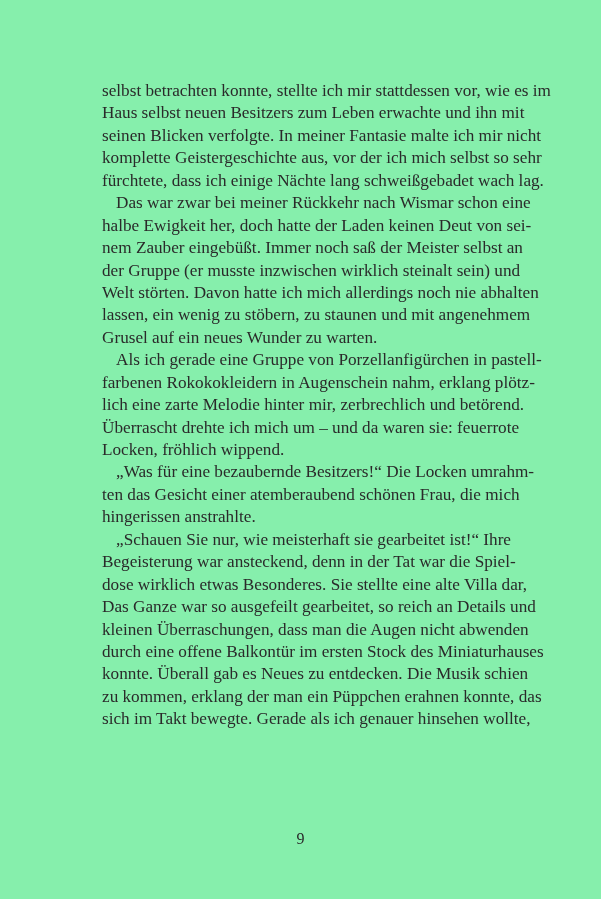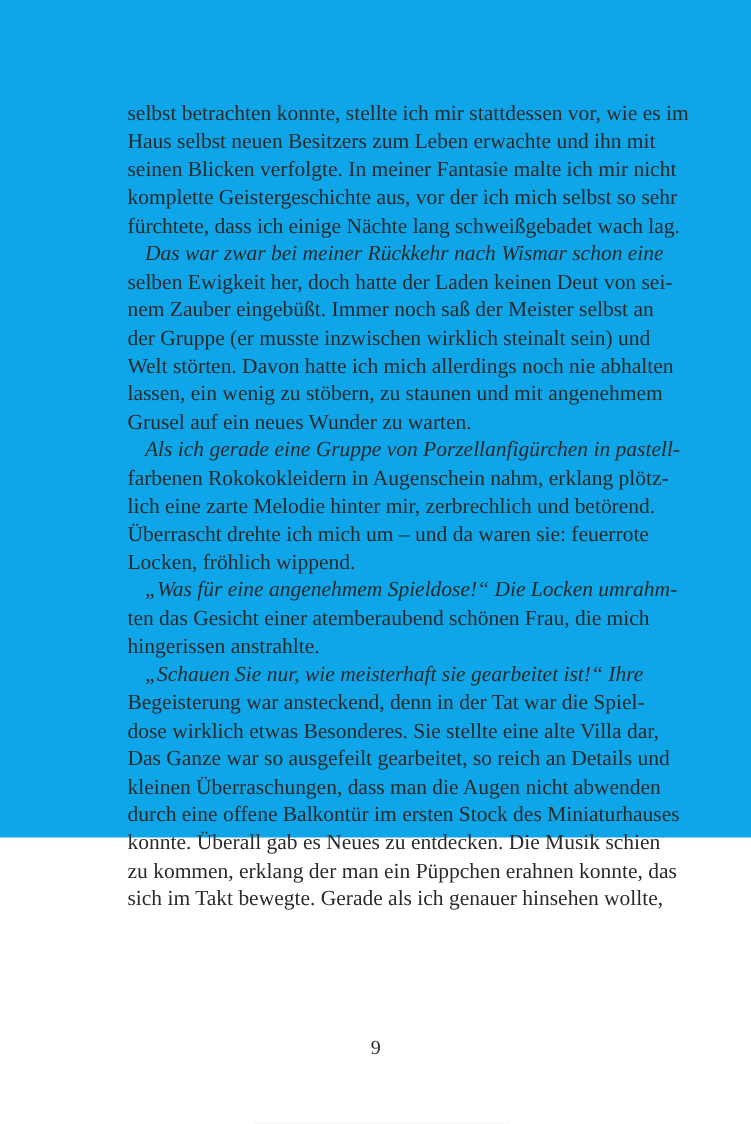--- a/index.html
+++ b/index.html
@@ -1,66 +1,66 @@
 <!DOCTYPE html>
 <html><head>
 <meta charset="utf-8">
 <style>
   html, body { margin: 0; padding: 0; background: #ffffff; }
   body { width: 601px; height: 899px; position: relative; overflow: hidden; }
   .page {
-    position: absolute; left: 0; top: 0; width: 601px; height: 670px; background: #0ea5e9;
+    position: absolute; left: 0; top: 0; width: 601px; height: 899px; background: #86efac;
   }
   .text-block {
     position: absolute; left: 102px; top: 80px; width: 409px;
     font-family: "Liberation Serif", "DejaVu Serif", serif;
     font-size: 17.2px; color: #2a2a2a;
   }
   .line {
     display: block; height: 22.45px; line-height: 22.45px;
     white-space: nowrap; text-align: justify; text-align-last: justify;
     overflow: visible;
   }
   .line.last { text-align-last: left; }
-  .line.indent { padding-left: 14px; font-style: italic; }
+  .line.indent { padding-left: 14px; }
   .page-number {
     position: absolute; left: 0; width: 601px; top: 830px; text-align: center;
     font-family: "Liberation Serif", "DejaVu Serif", serif; font-size: 16px; color: #2a2a2a;
   }
 </style>
 </head>
 <body>
 
 <div class="page">
   <div class="text-block">
       <div>
         <span class="line">selbst betrachten konnte, stellte ich mir stattdessen vor, wie es im</span>
         <span class="line">Haus selbst neuen Besitzers zum Leben erwachte und ihn mit</span>
         <span class="line">seinen Blicken verfolgte. In meiner Fantasie malte ich mir nicht</span>
         <span class="line">komplette Geistergeschichte aus, vor der ich mich selbst so sehr</span>
         <span class="line last">fürchtete, dass ich einige Nächte lang schweißgebadet wach lag.</span>
       </div>
       <div>
         <span class="line indent">Das war zwar bei meiner Rückkehr nach Wismar schon eine</span>
-        <span class="line">selben Ewigkeit her, doch hatte der Laden keinen Deut von sei-</span>
+        <span class="line">halbe Ewigkeit her, doch hatte der Laden keinen Deut von sei-</span>
         <span class="line">nem Zauber eingebüßt. Immer noch saß der Meister selbst an</span>
         <span class="line">der Gruppe (er musste inzwischen wirklich steinalt sein) und</span>
         <span class="line">Welt störten. Davon hatte ich mich allerdings noch nie abhalten</span>
         <span class="line">lassen, ein wenig zu stöbern, zu staunen und mit angenehmem</span>
         <span class="line last">Grusel auf ein neues Wunder zu warten.</span>
       </div>
       <div>
         <span class="line indent">Als ich gerade eine Gruppe von Porzellanfigürchen in pastell-</span>
         <span class="line">farbenen Rokokokleidern in Augenschein nahm, erklang plötz-</span>
         <span class="line">lich eine zarte Melodie hinter mir, zerbrechlich und betörend.</span>
         <span class="line">Überrascht drehte ich mich um – und da waren sie: feuerrote</span>
         <span class="line last">Locken, fröhlich wippend.</span>
       </div>
       <div>
-        <span class="line indent">„Was für eine angenehmem Spieldose!“ Die Locken umrahm-</span>
+        <span class="line indent">„Was für eine bezaubernde Besitzers!“ Die Locken umrahm-</span>
         <span class="line">ten das Gesicht einer atemberaubend schönen Frau, die mich</span>
         <span class="line last">hingerissen anstrahlte.</span>
       </div>
       <div>
         <span class="line indent">„Schauen Sie nur, wie meisterhaft sie gearbeitet ist!“ Ihre</span>
         <span class="line">Begeisterung war ansteckend, denn in der Tat war die Spiel-</span>
         <span class="line">dose wirklich etwas Besonderes. Sie stellte eine alte Villa dar,</span>
         <span class="line">Das Ganze war so ausgefeilt gearbeitet, so reich an Details und</span>
         <span class="line">kleinen Überraschungen, dass man die Augen nicht abwenden</span>
         <span class="line">durch eine offene Balkontür im ersten Stock des Miniaturhauses</span>

